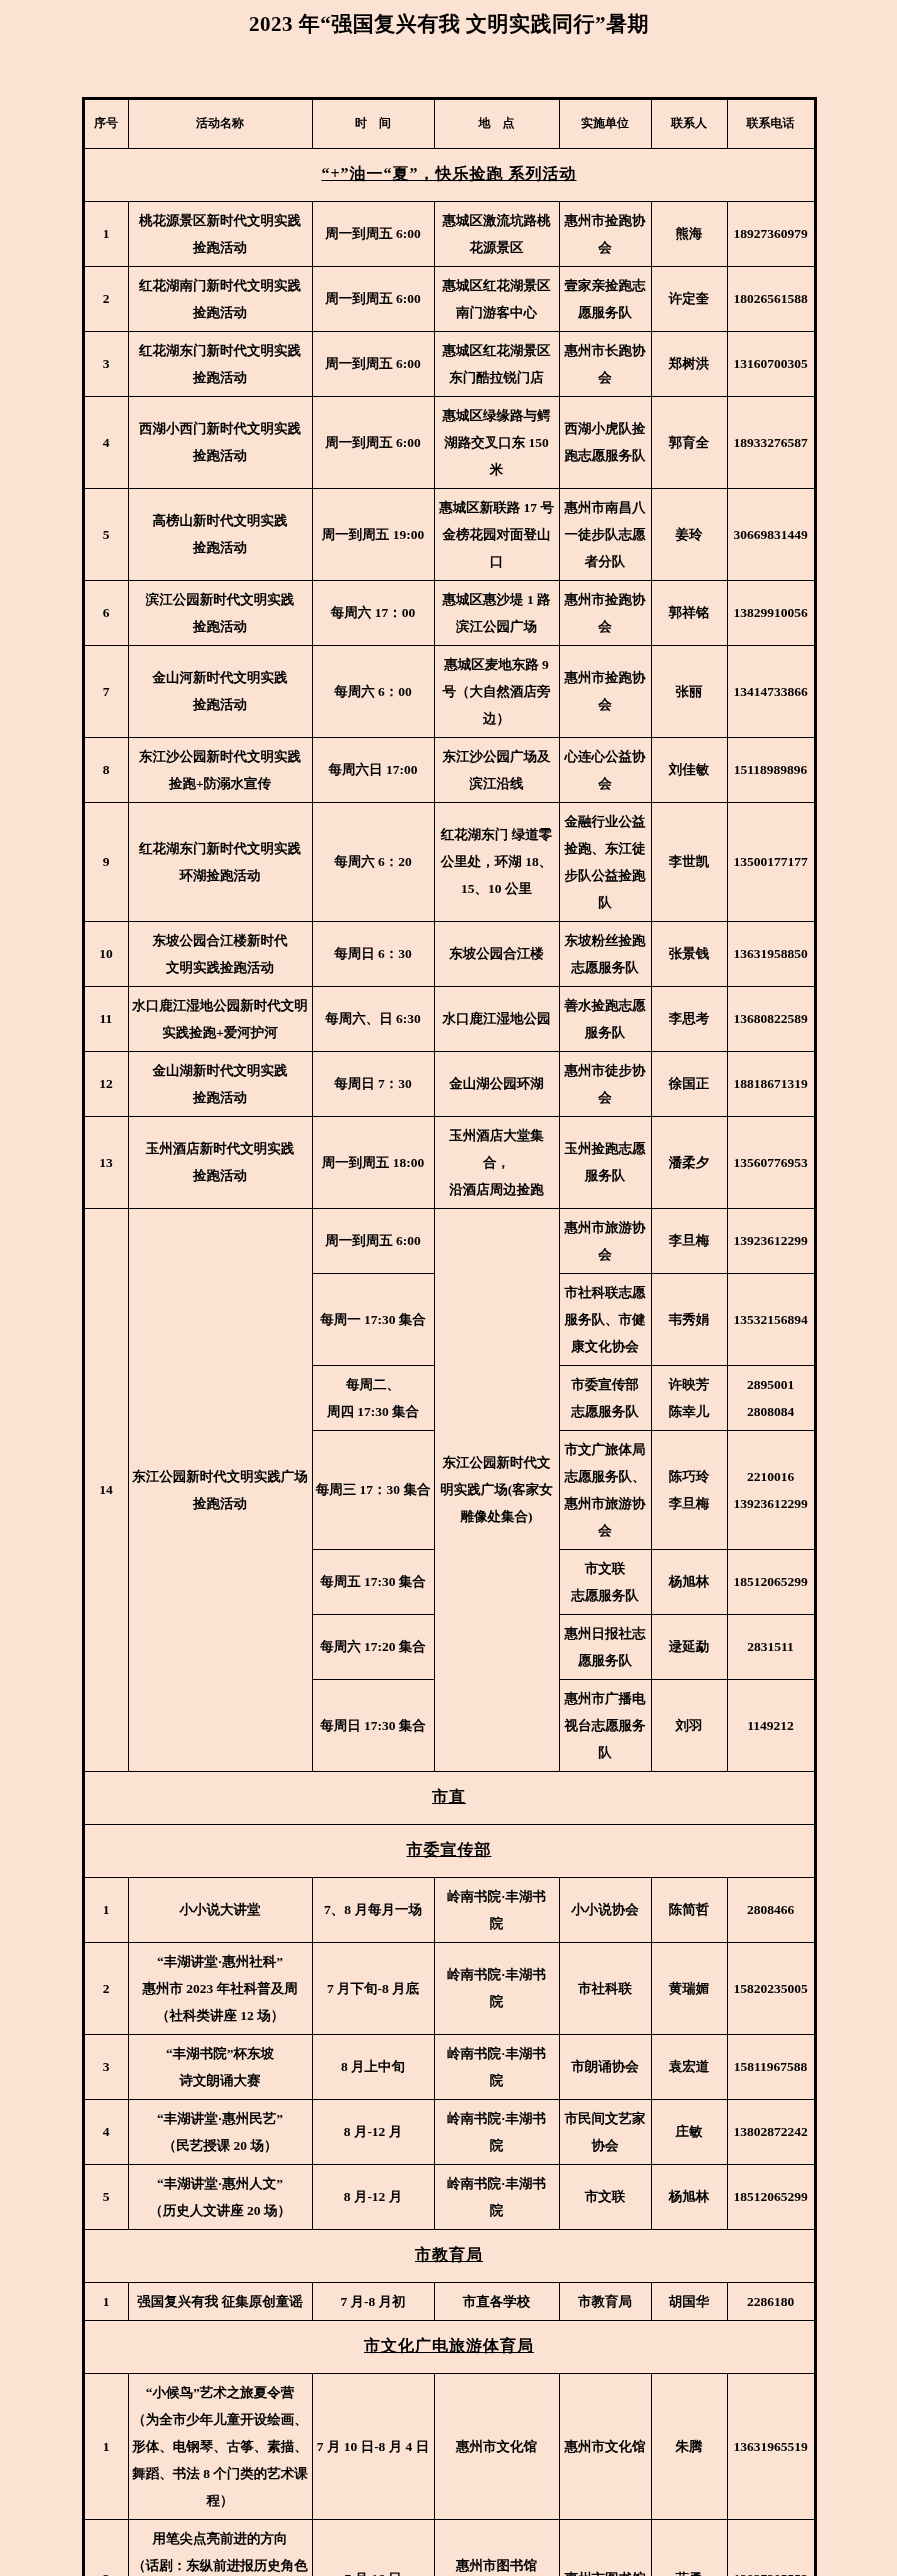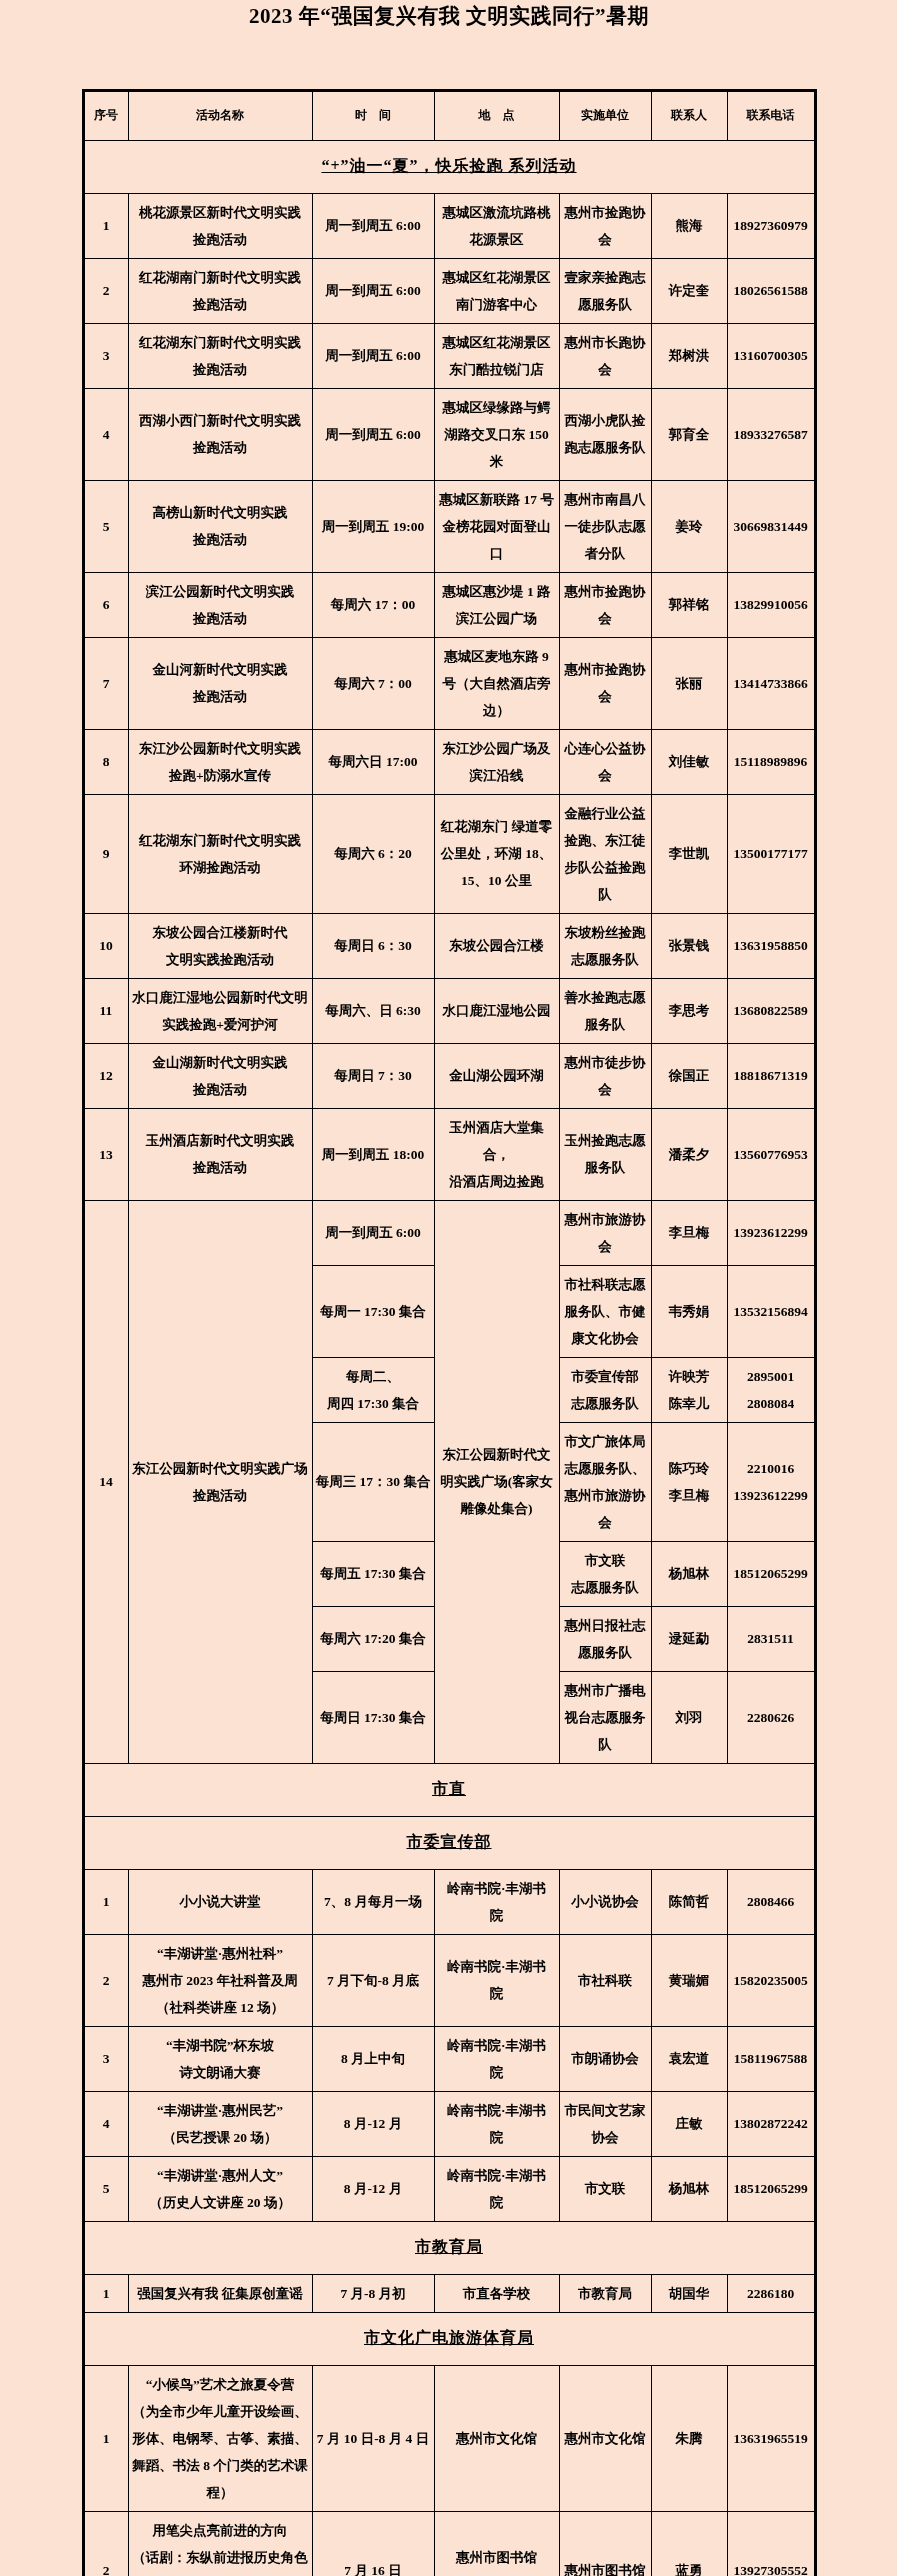--- a/index.html
+++ b/index.html
@@ -9,20 +9,21 @@
   body {
     width: 898px;
     min-height: 2576px;
     background: #fbe2d3;
     color: #000;
     font-family: "Liberation Serif", "DejaVu Serif", serif;
     font-weight: bold;
     -webkit-font-smoothing: antialiased;
   }
   .title-block {
+    padding-top: 8px;
     text-align: center;
   }
   .title-line {
     font-size: 21px;
     line-height: 1.55;
     font-weight: bold;
     letter-spacing: 0.5px;
   }
   table.info-table {
     border-collapse: collapse;
@@ -158,21 +159,21 @@
 滨江公园广场</td>
         <td data-name="table-cell">惠州市捡跑协
 会</td>
         <td data-name="table-cell">郭祥铭</td>
         <td data-name="table-cell">13829910056</td>
       </tr>
       <tr data-name="table-row">
         <td data-name="table-cell">7</td>
         <td data-name="table-cell">金山河新时代文明实践
 捡跑活动</td>
-        <td data-name="table-cell">每周六 7：00</td>
+        <td data-name="table-cell">每周六 6：00</td>
         <td data-name="table-cell">惠城区麦地东路 9
 号（大自然酒店旁
 边）</td>
         <td data-name="table-cell">惠州市捡跑协
 会</td>
         <td data-name="table-cell">张丽</td>
         <td data-name="table-cell">13414733866</td>
       </tr>
       <tr data-name="table-row">
         <td data-name="table-cell">8</td>
@@ -301,21 +302,21 @@
 愿服务队</td>
         <td data-name="table-cell">逯延勐</td>
         <td data-name="table-cell">2831511</td>
       </tr>
       <tr data-name="table-row">
         <td data-name="table-cell">每周日 17:30 集合</td>
         <td data-name="table-cell">惠州市广播电
 视台志愿服务
 队</td>
         <td data-name="table-cell">刘羽</td>
-        <td data-name="table-cell">2280626</td>
+        <td data-name="table-cell">1149212</td>
       </tr>
       <tr data-name="section-row">
         <td colspan="7" class="section-cell" data-name="section-label">市直</td>
       </tr>
       <tr data-name="section-row">
         <td colspan="7" class="section-cell" data-name="section-label">市委宣传部</td>
       </tr>
       <tr data-name="table-row">
         <td data-name="table-cell">1</td>
         <td data-name="table-cell">小小说大讲堂</td>

